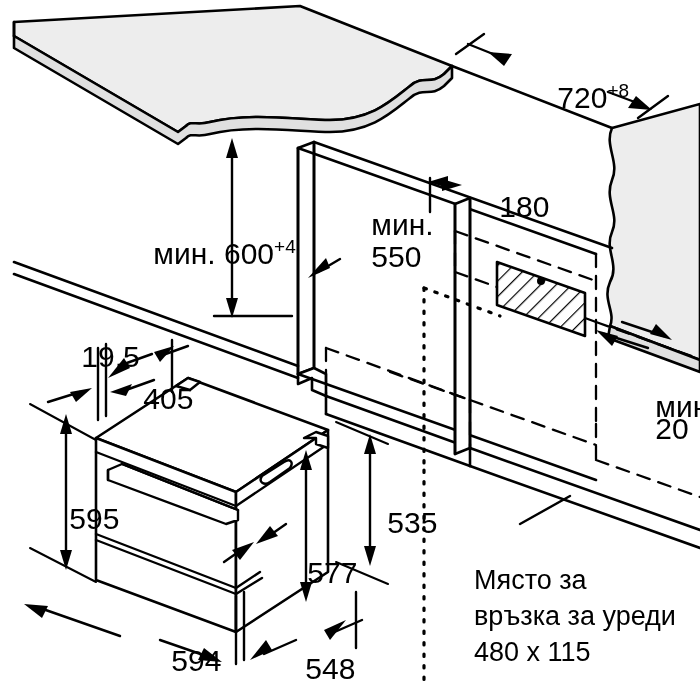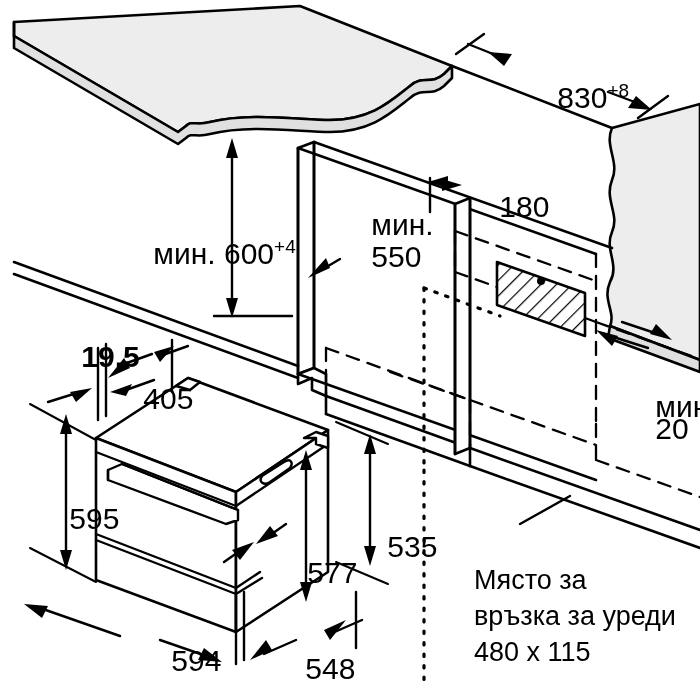--- a/index.html
+++ b/index.html
@@ -266,35 +266,35 @@
   </div>
 
   <div class="lbl d" style="left:338px; top:178px;">
     <span>мин.</span>
   </div>
   <div class="lbl d" style="left:338px; top:210px;">
     <span>550</span>
   </div>
 
   <div class="lbl d" style="left:524px; top:50px;">
-    <span>830</span><span class="sup">+8</span>
+    <span>720</span><span class="sup">+8</span>
   </div>
 
   <div class="lbl d" style="left:466px; top:160px;">
     <span>180</span>
   </div>
 
   <div class="lbl d" style="left:622px; top:360px;">
     <span>мин.</span>
   </div>
   <div class="lbl d" style="left:622px; top:382px;">
     <span>20</span>
   </div>
 
-  <div class="lbl d" style="left:48px; top:310px;font-weight:bold;">
+  <div class="lbl d" style="left:48px; top:310px;">
     <span>19,5</span>
   </div>
 
   <div class="lbl d" style="left:110px; top:352px;">
     <span>405</span>
   </div>
 
   <div class="lbl d" style="left:36px; top:472px;">
     <span>595</span>
   </div>
@@ -304,21 +304,21 @@
   </div>
 
   <div class="lbl d" style="left:272px; top:622px;">
     <span>548</span>
   </div>
 
   <div class="lbl d" style="left:274px; top:526px;">
     <span>577</span>
   </div>
 
-  <div class="lbl d" style="left:354px; top:500px;">
+  <div class="lbl d" style="left:354px; top:476px;">
     <span>535</span>
   </div>
 
 
   <div class="lbl txt" style="left:444px; top:564px;">
     <span>връзка за уреди</span>
   </div>
   <div class="lbl txt" style="left:444px; top:528px;">
     <span>Място за</span>
   </div>

